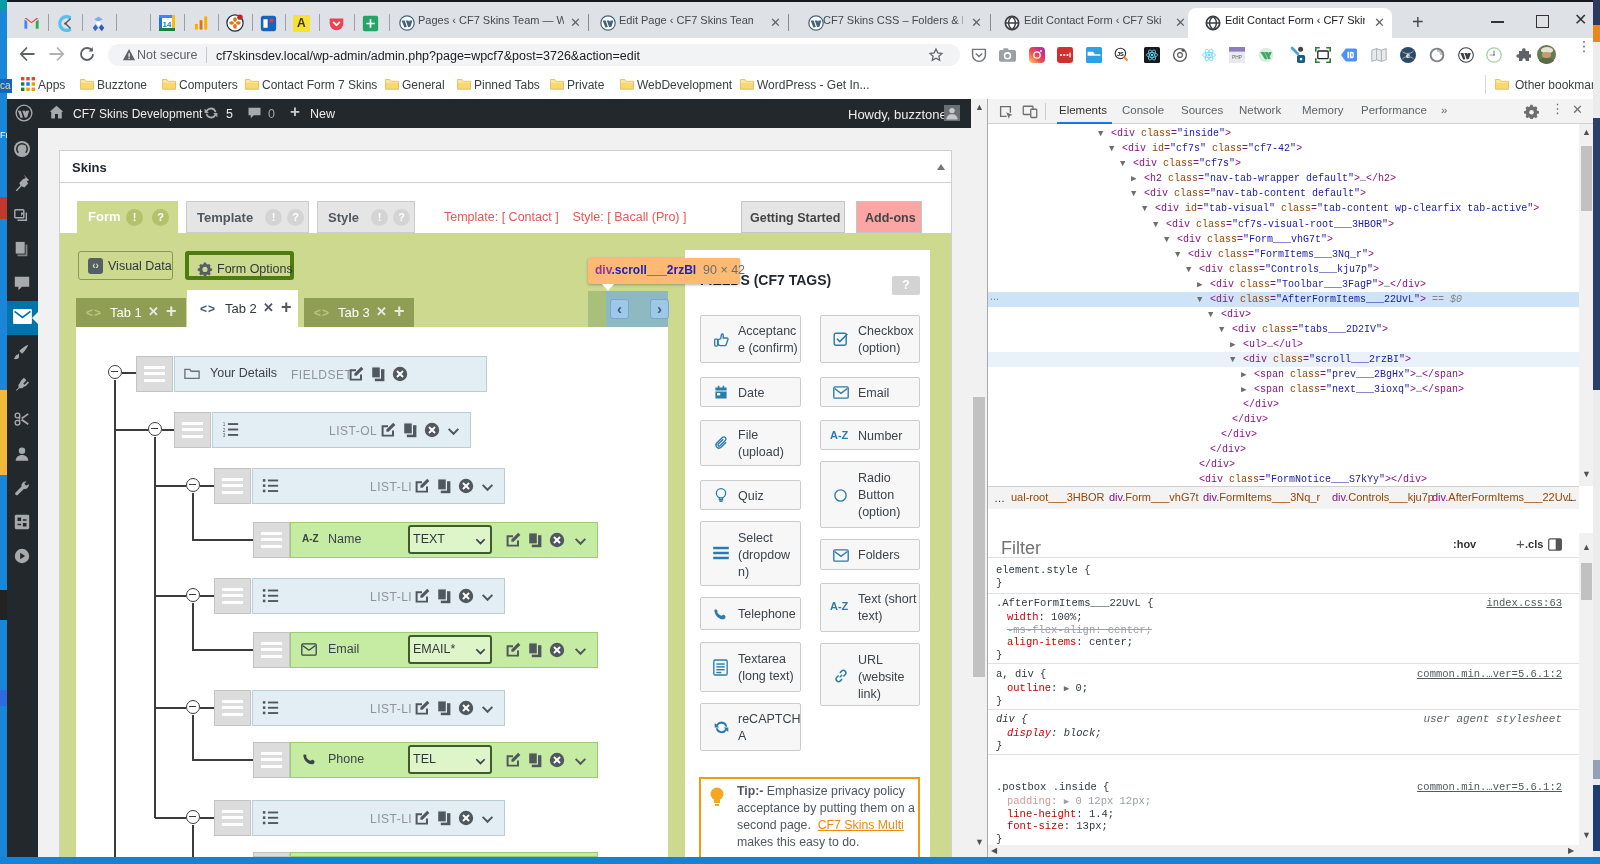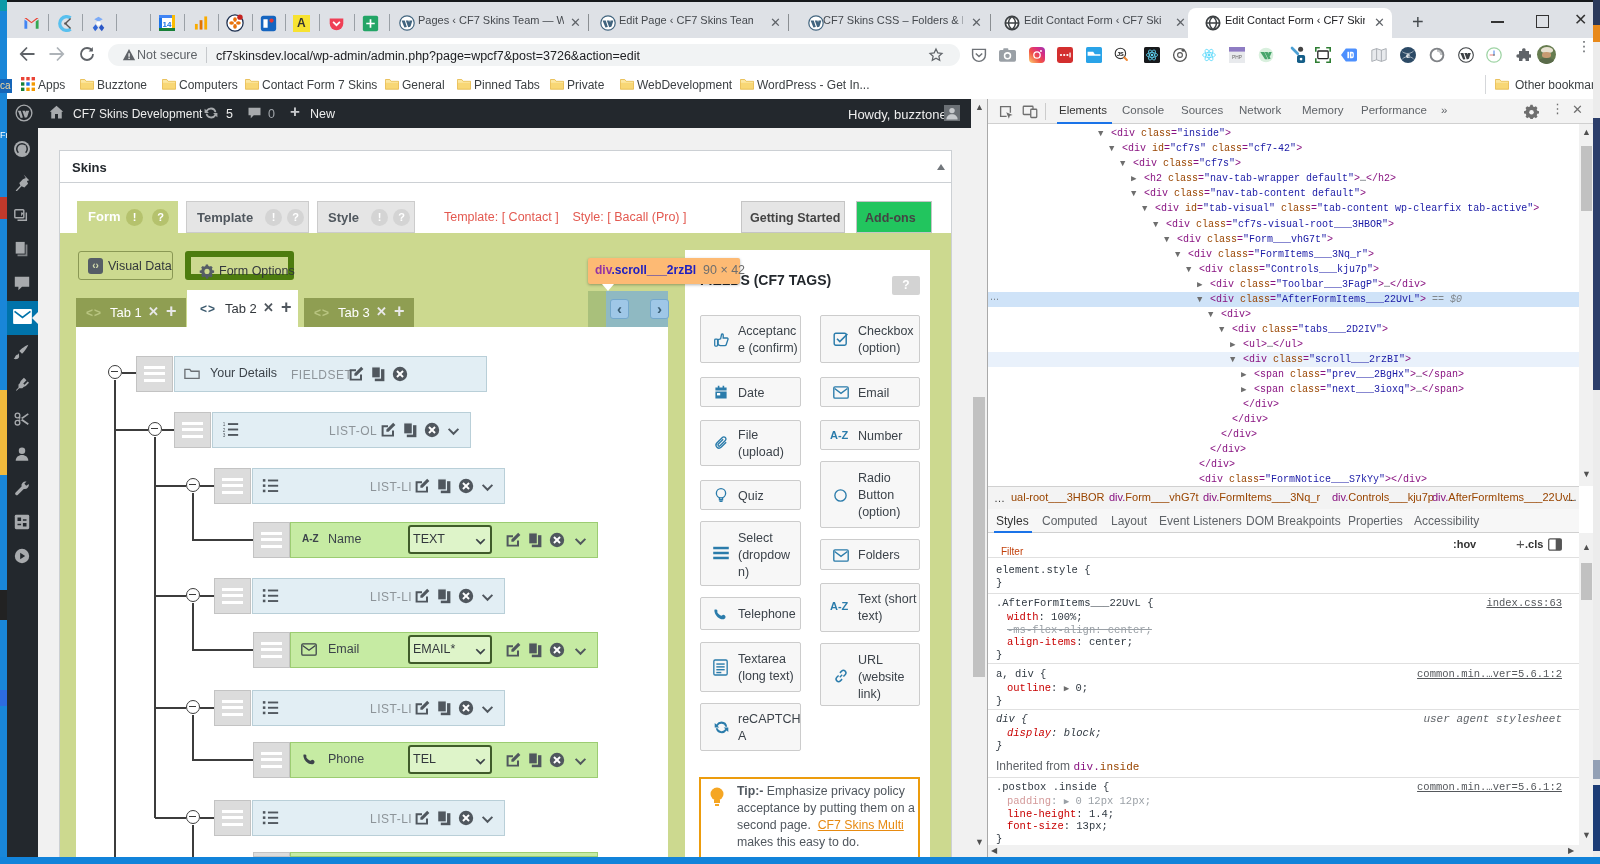--- a/index.html
+++ b/index.html
@@ -489,31 +489,31 @@
     </div>
     <div class="abs" style="left:310px;top:102px;width:98px;height:32px;background:#e5e5e5;border:1px solid #ccc;box-sizing:border-box;">
       <span class="abs" style="left:10px;top:8px;font-size:13px;font-weight:bold;color:#50575e;">Style</span>
       <div class="abs" style="left:53px;top:7px;width:17px;height:17px;border-radius:50%;background:#d4d4d4;color:#fff;text-align:center;font-size:11px;font-weight:bold;line-height:17px;">!</div>
       <div class="abs" style="left:75px;top:7px;width:17px;height:17px;border-radius:50%;background:#d4d4d4;color:#fff;text-align:center;font-size:11px;font-weight:bold;line-height:17px;">?</div>
     </div>
     <span class="abs" style="left:437px;top:111px;font-size:12.5px;color:#e35950;">Template: [ Contact ]&nbsp;&nbsp;&nbsp;&nbsp;Style: [ Bacall (Pro) ]</span>
     <div class="abs" style="left:734px;top:102px;width:104px;height:32px;background:#e5e5e5;border:1px solid #c5c5c5;box-sizing:border-box;">
       <span class="abs" style="left:8px;top:9px;font-size:12.5px;font-weight:bold;color:#444;white-space:nowrap;">Getting Started</span>
     </div>
-    <div class="abs" style="left:849px;top:102px;width:76px;height:32px;background:#22c55e;border:1px solid #c5c5c5;box-sizing:border-box;">
+    <div class="abs" style="left:849px;top:102px;width:66px;height:32px;background:#fca5a5;border:1px solid #c5c5c5;box-sizing:border-box;">
       <span class="abs" style="left:8px;top:9px;font-size:12.5px;font-weight:bold;color:#444;white-space:nowrap;">Add-ons</span>
     </div>
 
     <div class="abs" style="left:53px;top:134px;width:891px;height:624px;background:#ccd98f;"></div>
 
     <div class="abs" style="left:71px;top:152px;width:95px;height:29px;border:1px solid #8a9854;border-radius:3px;box-sizing:border-box;">
       <div class="abs" style="left:9px;top:6px;width:15px;height:16px;background:#555d66;border-radius:3px;color:#d7e0b0;font-size:10px;font-weight:bold;text-align:center;line-height:16px;letter-spacing:0;">‹›</div>
       <span class="abs" style="left:29px;top:7px;font-size:12.5px;color:#32373c;white-space:nowrap;">Visual Data</span>
     </div>
-    <div class="abs" style="left:178px;top:152px;width:109px;height:29px;border:6px solid #4d7c0f;border-radius:3px;box-sizing:border-box;">
+    <div class="abs" style="left:178px;top:152px;width:109px;height:29px;border:4px solid #4d7c0f;border-radius:3px;box-sizing:border-box;">
       <svg class="abs" style="left:8px;top:6px" width="16" height="16" viewBox="0 0 20 20">
           <path fill="#555d66" d="M10 1l1.2 2.8 3-.5 1 2.8 3 .9-.6 3-1.4 1 1.4 1-1 2.9-3 .4-1 2.9-3-.6-2.2 2.1-2.4-1.8.7-3-2.3-2 .5-3L2 7l1-2.9 3-.4 1-2.8 2.8.6z" opacity="0"></path>
           <path fill="#555d66" d="M8.5 1h3l.5 2.2 1.9.8L15.8 3 18 5.2 16.9 7.1l.8 1.9L20 9.5v3l-2.3.5-.8 1.9 1.2 1.9-2.2 2.2-1.9-1.2-1.9.8-.5 2.4h-3l-.5-2.4-1.9-.8L4.2 19 2 16.8 3.1 14.9l-.8-1.9L0 12.5v-3l2.3-.6.8-1.9L2 5.2 4.2 3l1.9 1.1 1.9-.8z" transform="scale(.9) translate(1,1)"></path>
           <circle cx="10" cy="10.5" r="3.2" fill="#ccd98f"></circle>
         </svg>
       <span class="abs" style="left:28px;top:7px;font-size:12.5px;color:#32373c;white-space:nowrap;">Form Options</span>
     </div>
 
     <div class="abs" style="left:69px;top:199px;width:110px;height:29px;background:#8f9e52;">
       <span class="abs" style="left:10px;top:8px;font-size:12px;font-weight:bold;color:#b9c581;letter-spacing:1px;">&lt;&gt;</span>
@@ -1047,33 +1047,23 @@
     <div class="abs" style="left:0;top:387px;width:591px;height:23px;background:#f3f3f3;border-top:1px solid #d0d0d0;box-sizing:border-box;font-size:11px;">
       <span class="abs" style="left:6px;top:5px;color:#333;">…</span>
       <span class="abs" style="left:23px;top:4px;color:#994500;">ual-root___3HBOR</span>
       <span class="abs" style="left:121px;top:4px;"><span style="color:#881280;">div.</span><span style="color:#994500;">Form___vhG7t</span></span>
       <span class="abs" style="left:215px;top:4px;"><span style="color:#881280;">div.</span><span style="color:#994500;">FormItems___3Nq_r</span></span>
       <span class="abs" style="left:344px;top:4px;"><span style="color:#881280;">div.</span><span style="color:#994500;">Controls___kju7p</span></span>
       <span class="abs" style="left:444px;top:4px;"><span style="color:#881280;">div.</span><span style="color:#994500;">AfterFormItems___22UvL</span></span>
       <span class="abs" style="left:578px;top:4px;color:#333;">…</span>
     </div>
 
-    <div class="abs" style="left:0;top:410px;width:591px;height:24px;background:#f7f7f7;border-bottom:1px solid #d0d0d0;box-sizing:border-box;font-size:12px;color:#5f6368;">
-      <span class="abs" style="left:8px;top:5px;color:#333;">Styles</span>
-      <div class="abs" style="left:6px;top:22px;width:38px;height:2px;background:#1a73e8;"></div>
-      <span class="abs" style="left:54px;top:5px;">Computed</span>
-      <span class="abs" style="left:123px;top:5px;">Layout</span>
-      <span class="abs" style="left:171px;top:5px;">Event Listeners</span>
-      <span class="abs" style="left:258px;top:5px;">DOM Breakpoints</span>
-      <span class="abs" style="left:360px;top:5px;">Properties</span>
-      <span class="abs" style="left:426px;top:5px;">Accessibility</span>
-    </div>
 
     <div class="abs" style="left:0;top:434px;width:591px;height:25px;background:#fff;border-bottom:1px solid #e0e0e0;box-sizing:border-box;">
-      <span class="abs" style="left:13px;top:5px;font-size:10px;color:#c2410c;margin-top:8px;">Filter</span>
+      <span class="abs" style="left:13px;top:5px;font-size:18px;color:#737373;">Filter</span>
       <span class="abs" style="left:465px;top:5px;font-size:11px;font-weight:bold;color:#333;">:hov</span>
       <span class="abs" style="left:497px;top:5px;font-size:11px;font-weight:bold;color:#333;margin-left:40px;">.cls</span>
       <span class="abs" style="left:528px;top:2px;font-size:15px;color:#555;">+</span>
       <svg class="abs" style="left:560px;top:5px" width="14" height="13" viewBox="0 0 20 18">
           <rect x="1" y="1" width="18" height="16" rx="2" fill="none" stroke="#555" stroke-width="1.8"></rect>
           <rect x="11" y="1" width="8" height="16" fill="#555"></rect>
         </svg>
     </div>
 
     <div class="abs" id="stylesc" style="left:0;top:459px;width:591px;height:287px;overflow:hidden;background:#fff;">
@@ -1090,23 +1080,20 @@
       <div class="sline" style="top:109.7px;left:8px;">a, div {</div>
       <span class="slink" style="top:109.7px;right:17px;">common.min.…ver=5.6.1:2</span>
       <div class="sline" style="top:124.0px;left:19px;"><span class="prop">outline</span>: <span style="color:#6e6e6e;font-size:9px;">▶</span> 0;</div>
       <div class="sline" style="top:136.7px;left:8px;">}</div>
       <div class="abs" style="left:0;top:151px;width:100%;height:1px;background:#e0e0e0;"></div>
       <div class="sline" style="top:155.1px;left:8px;font-style:italic;">div {</div>
       <span class="abs" style="top:155.1px;right:17px;font-size:11px;font-style:italic;font-family:'Liberation Mono',monospace;color:#5f6368;">user agent stylesheet</span>
       <div class="sline" style="top:169.0px;left:19px;font-style:italic;"><span class="prop">display</span>: block;</div>
       <div class="sline" style="top:181.7px;left:8px;font-style:italic;">}</div>
       <div class="abs" style="left:0;top:196px;width:100%;height:1px;background:#e0e0e0;"></div>
-      <div class="abs" style="left:0;top:196px;width:100%;height:24px;background:#fff;border-bottom:1px solid #e0e0e0;box-sizing:border-box;">
-          <span class="abs" style="left:8px;top:5px;font-size:12px;color:#5f6368;font-family:'Liberation Sans',sans-serif;">Inherited from <span style="font-family:'Liberation Mono',monospace;font-size:11px;"><span style="color:#881280;">div.</span><span style="color:#994500;">inside</span></span></span>
-        </div>
       <div class="sline" style="top:222.8px;left:8px;">.postbox .inside {</div>
       <span class="slink" style="top:222.8px;right:17px;">common.min.…ver=5.6.1:2</span>
       <div class="sline" style="top:237.0px;left:19px;"><span style="color:#d49a9a;">padding</span><span style="color:#9aa0a6;">: <span style="font-size:9px;">▶</span> 0 12px 12px;</span></div>
       <div class="sline" style="top:249.7px;left:19px;"><span class="prop">line-height</span>: 1.4;</div>
       <div class="sline" style="top:262.0px;left:19px;"><span class="prop">font-size</span>: 13px;</div>
       <div class="sline" style="top:274.6px;left:8px;">}</div>
     </div>
 
     <div class="abs" style="left:0;top:746px;width:591px;height:12px;background:#f1f1f1;">
       <span class="abs" style="left:3px;top:1px;font-size:8px;color:#505050;">◀</span>

